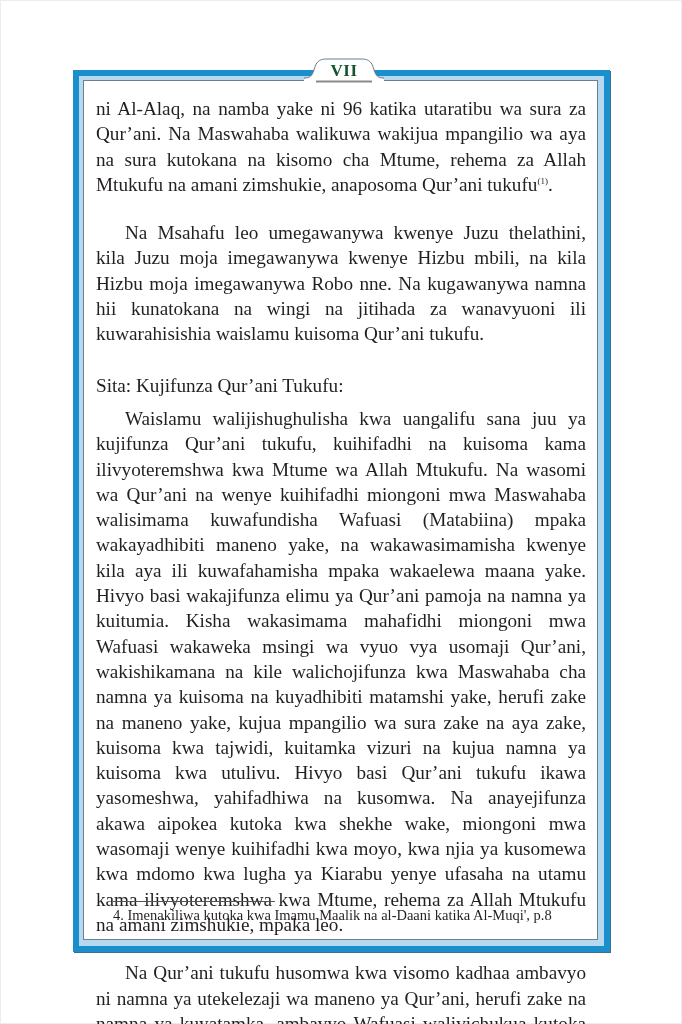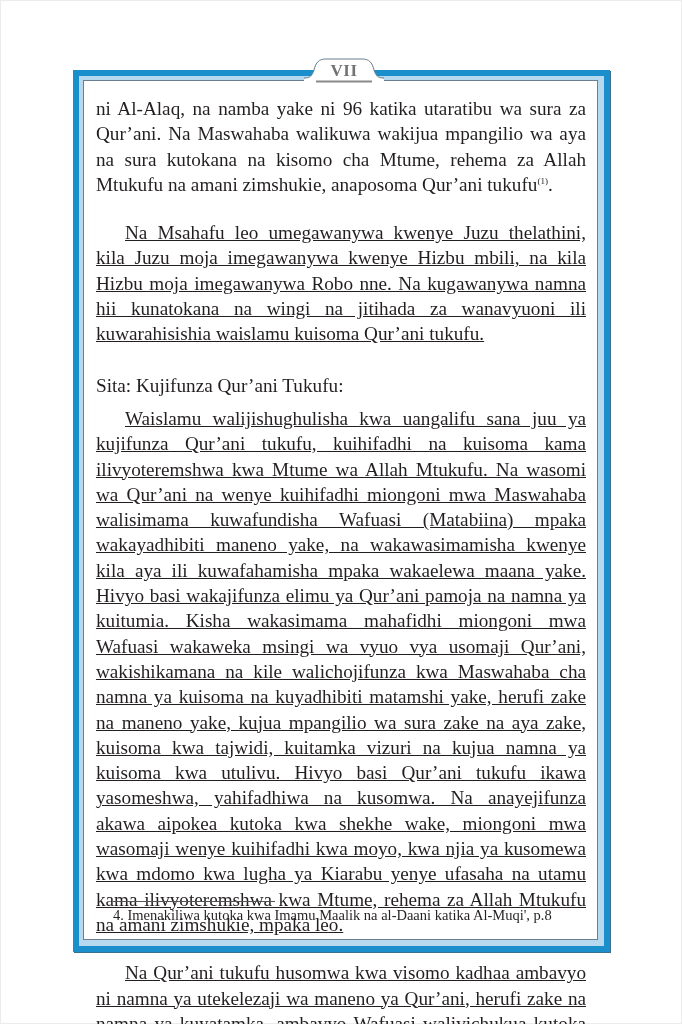--- a/index.html
+++ b/index.html
@@ -28,30 +28,30 @@
     background: #ffffff;
     box-sizing: border-box;
   }
   .page-tab {
     position: absolute; left: 304px; top: 56px; width: 80px; height: 30px;
   }
   .page-tab svg { position: absolute; left: 0; top: 0; }
   .page-num {
     position: absolute; left: 0; width: 80px; top: 5px;
     text-align: center; font-weight: bold; font-size: 17px;
-    letter-spacing: 0.5px; color: #737373;
+    letter-spacing: 0.5px; color: #14532d;
   }
   .content {
     position: absolute; left: 88px; top: 88px; width: 506px;
     font-size: 19.2px; line-height: 25.3px;
   }
   .content p {
     margin: 8px; text-align: justify; hyphens: none;
   }
-  .content p.indent { text-indent: 29px; text-decoration: underline; }
+  .content p.indent { text-indent: 29px; }
   .gap { height: 7px; }
   .gap-lg { height: 10px; }
   .heading { font-weight: normal; margin: 0; }
   sup { font-size: 9px; line-height: 0; vertical-align: 7px; }
   .fn-rule {
     position: absolute; left: 113px; top: 901px; width: 162px; height: 0;
     border-top: 1px solid #555;
   }
   .footnote {
     position: absolute; left: 113px; top: 905px; width: 480px;

